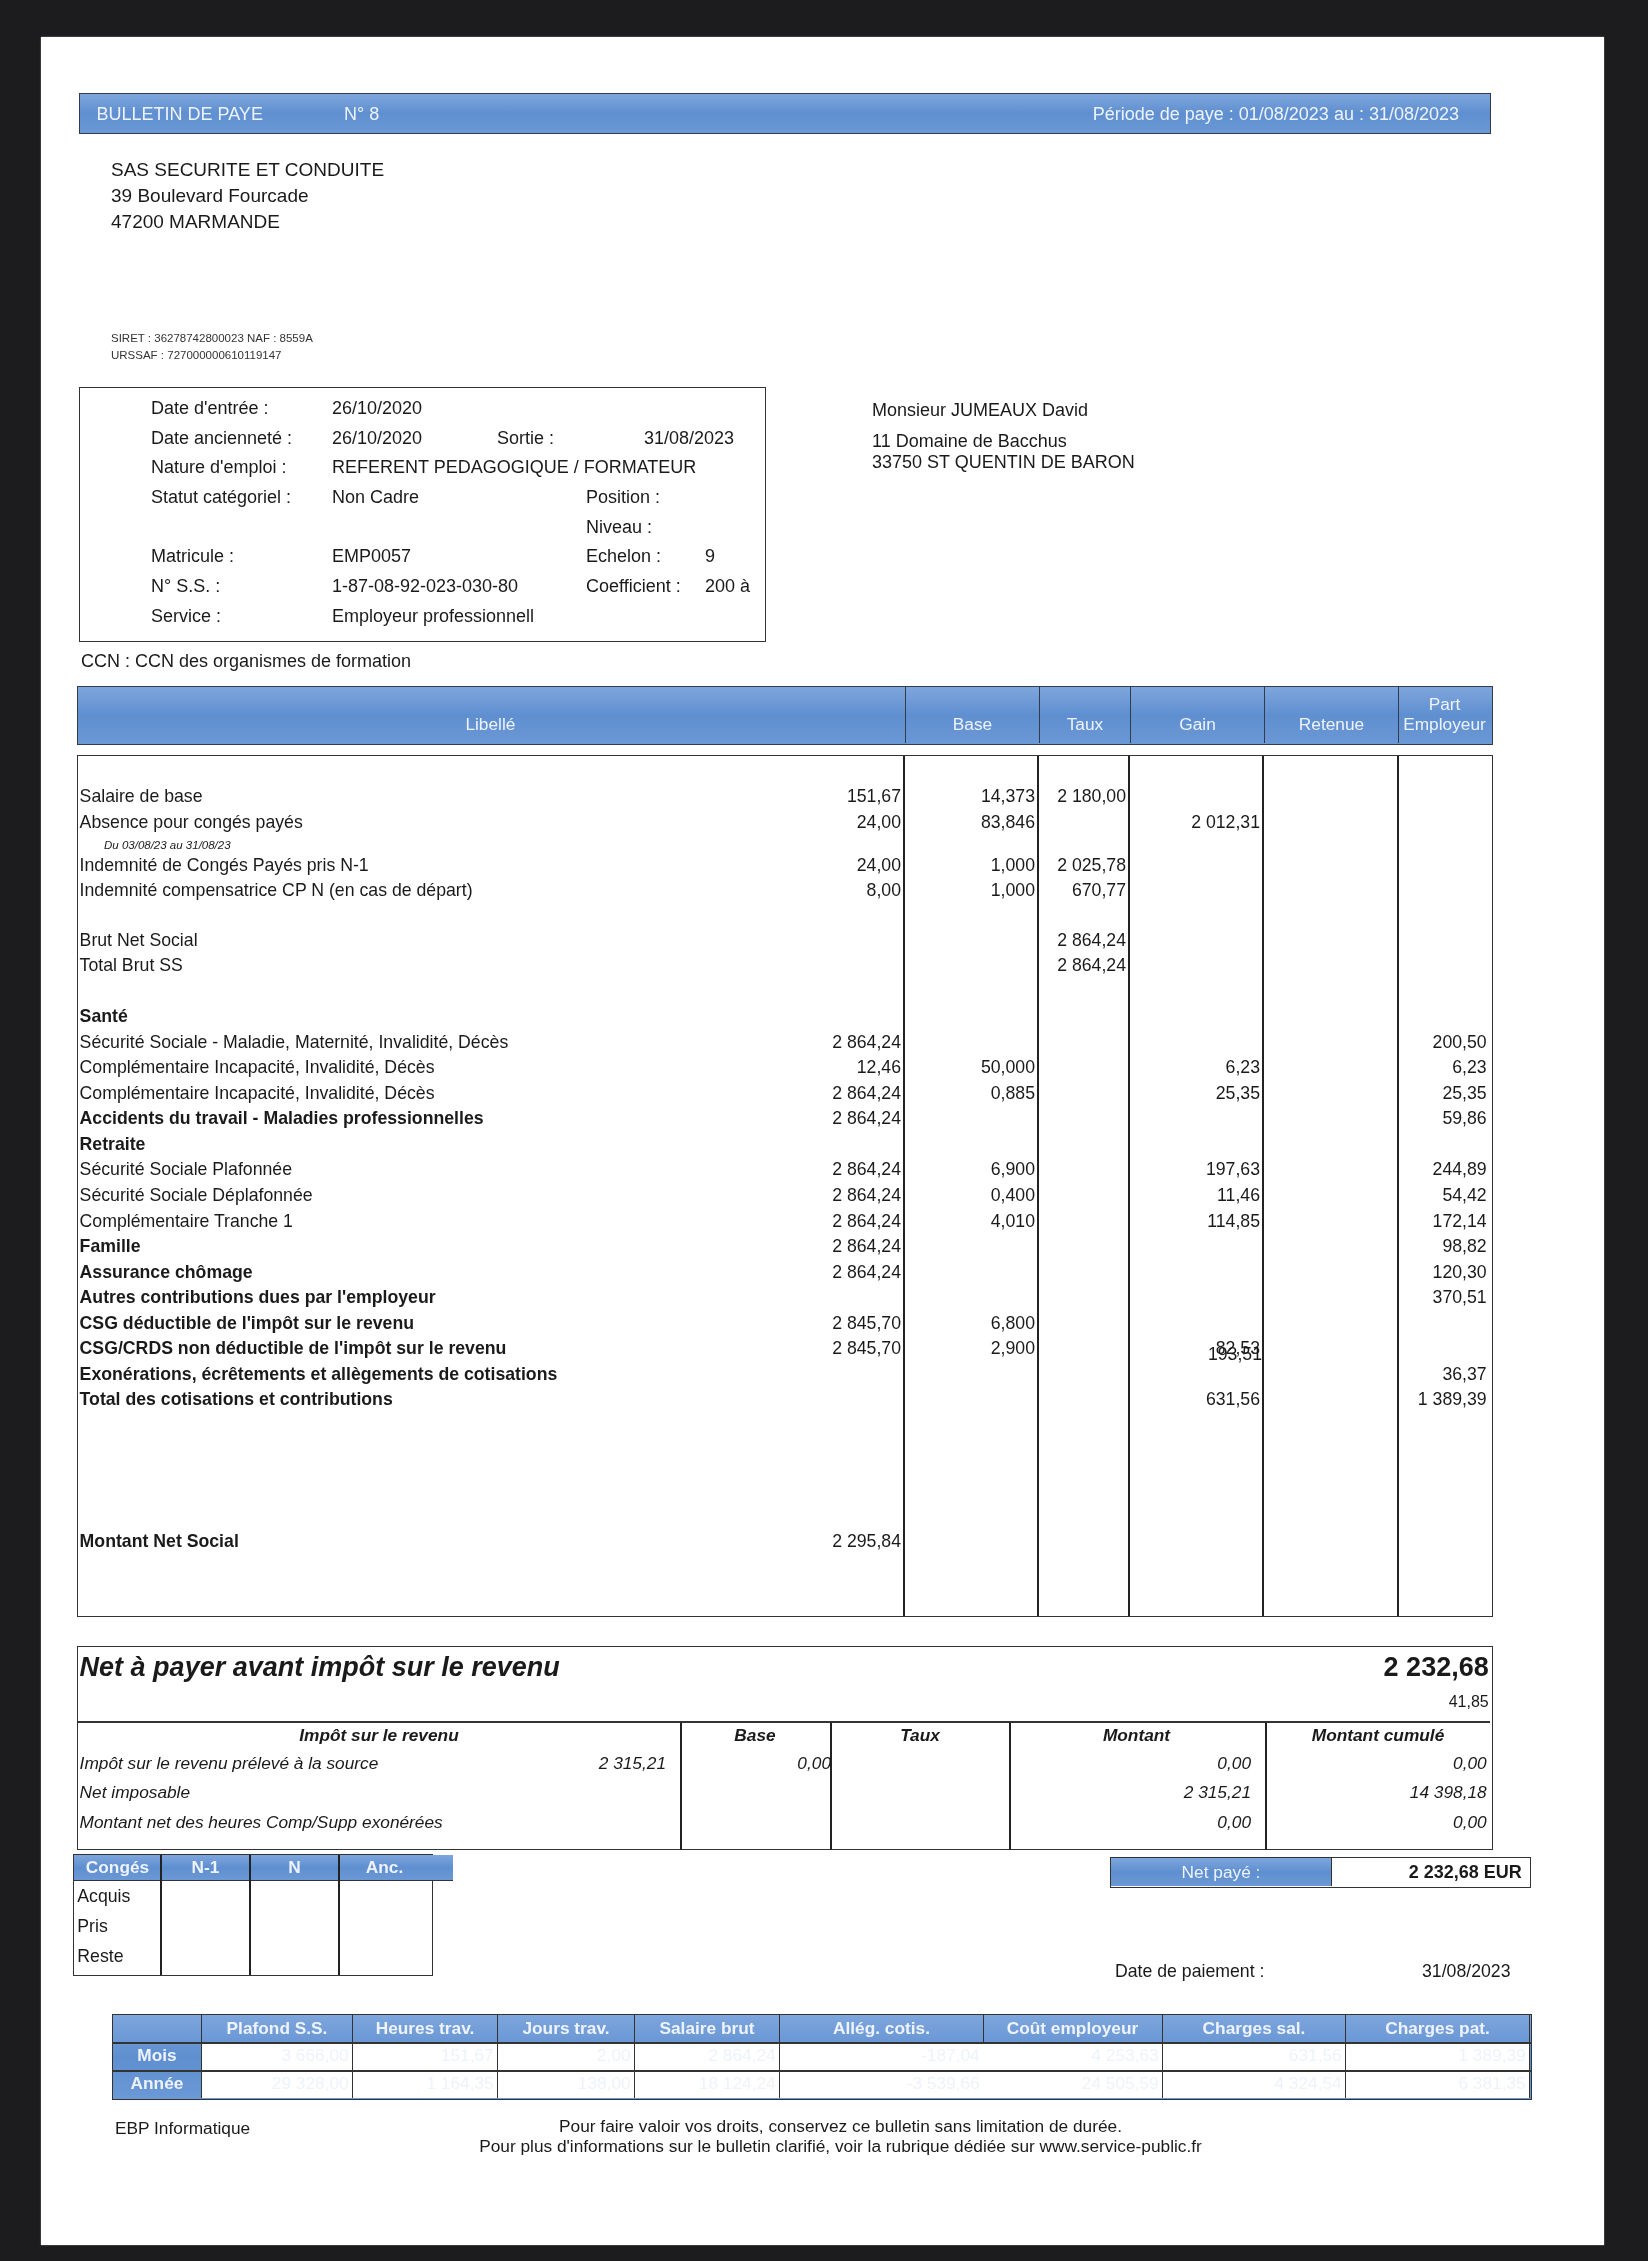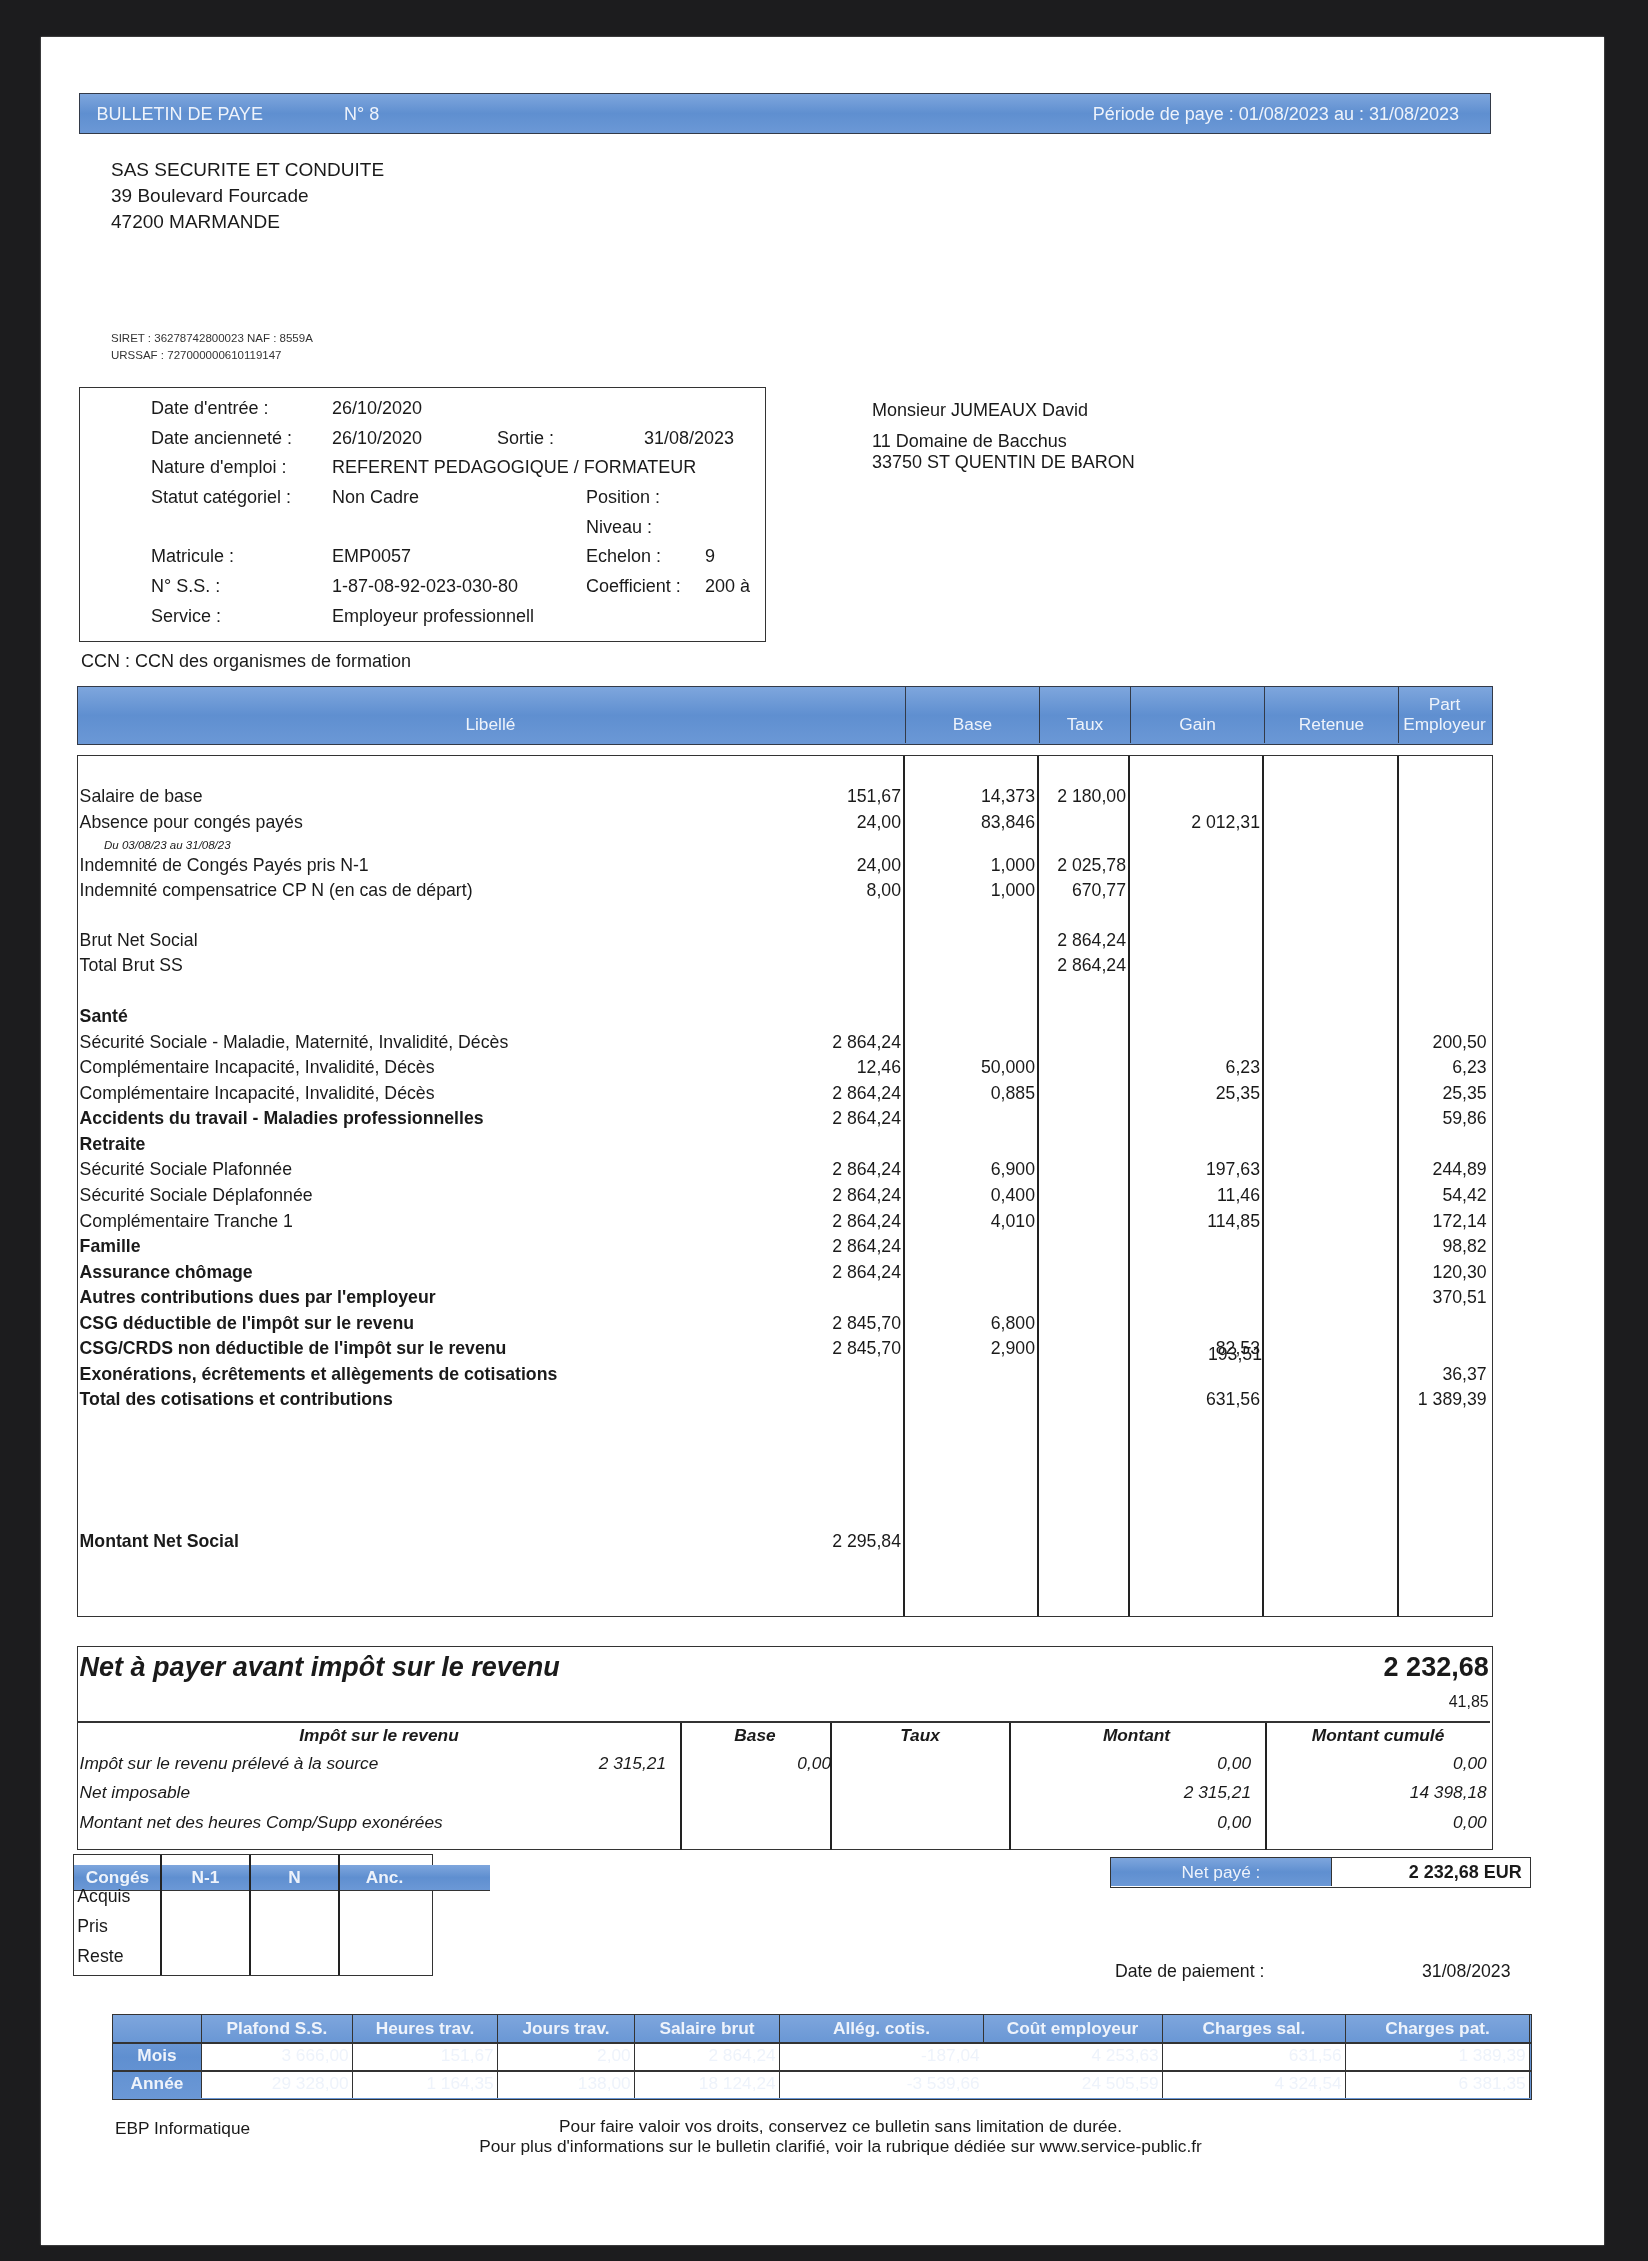--- a/index.html
+++ b/index.html
@@ -53,21 +53,21 @@
   .net-title { position:absolute; left:1.6px; top:5px; font-size:27px; font-weight:bold; font-style:italic; }
   .net-val { position:absolute; right:3.3px; top:5px; font-size:27px; font-weight:bold; }
   .evol-lbl { position:absolute; left:1.6px; top:46px; font-size:17px; }
   .evol-val { position:absolute; right:3.3px; top:46px; font-size:16px; }
   .ir { position:absolute; left:0; top:74px; width:1412px; height:127px; border-top:2.5px solid #333; }
   .ir .h { position:absolute; top:1.6px; font-size:17.3px; font-weight:bold; font-style:italic; }
   .ir .t { position:absolute; font-size:17.3px; font-style:italic; }
   .ir .v { position:absolute; width:1.6px; top:0; bottom:0; background:#222; }
 
   .conges { left:73px; top:1854px; width:360px; height:122px; border:1.6px solid #333; box-sizing:border-box; font-size:17.3px; }
-  .conges .hrow { position:absolute; left:0; top:10px; width:416px; height:25px; border-bottom:1.6px solid #333; }
+  .conges .hrow { position:absolute; left:0; top:0; width:379px; height:25px; border-bottom:1.6px solid #333; }
   .conges .hc { position:absolute; top:0; height:25px; text-align:center; font-weight:bold; line-height:25px; }
   .conges .cv { position:absolute; top:0; bottom:0; width:1.6px; background:#222; }
   .conges .rl { position:absolute; left:3.3px; font-size:17.7px; }
 
   .netpaye { left:1110px; top:1857px; width:421px; height:31px; border:1.6px solid #333; box-sizing:border-box; font-size:17.3px; }
   .netpaye .lab { position:absolute; left:0; top:0; width:221px; height:28px; text-align:center; line-height:28px; border-right:1.6px solid #333; box-sizing:border-box; }
   .netpaye .val { position:absolute; right:8.2px; top:4.1px; font-weight:bold; font-size:18px; }
   .paydate { left:1115px; top:1961px; font-size:17.7px; }
   .paydate-v { left:1422px; top:1961px; font-size:17.7px; }
 

